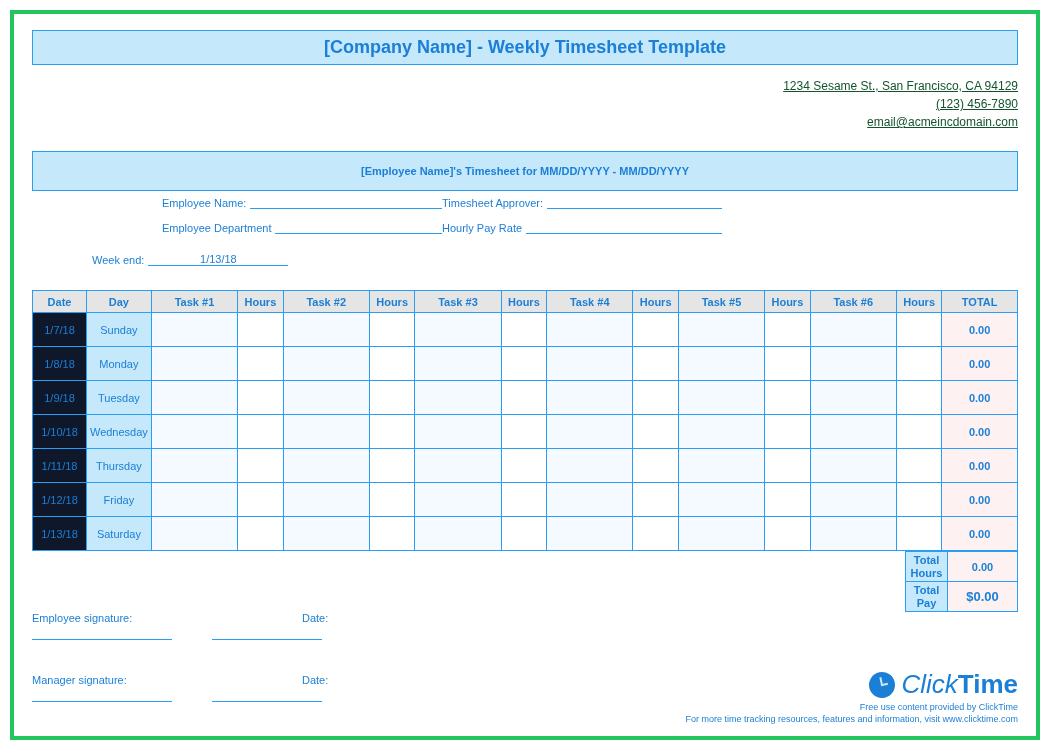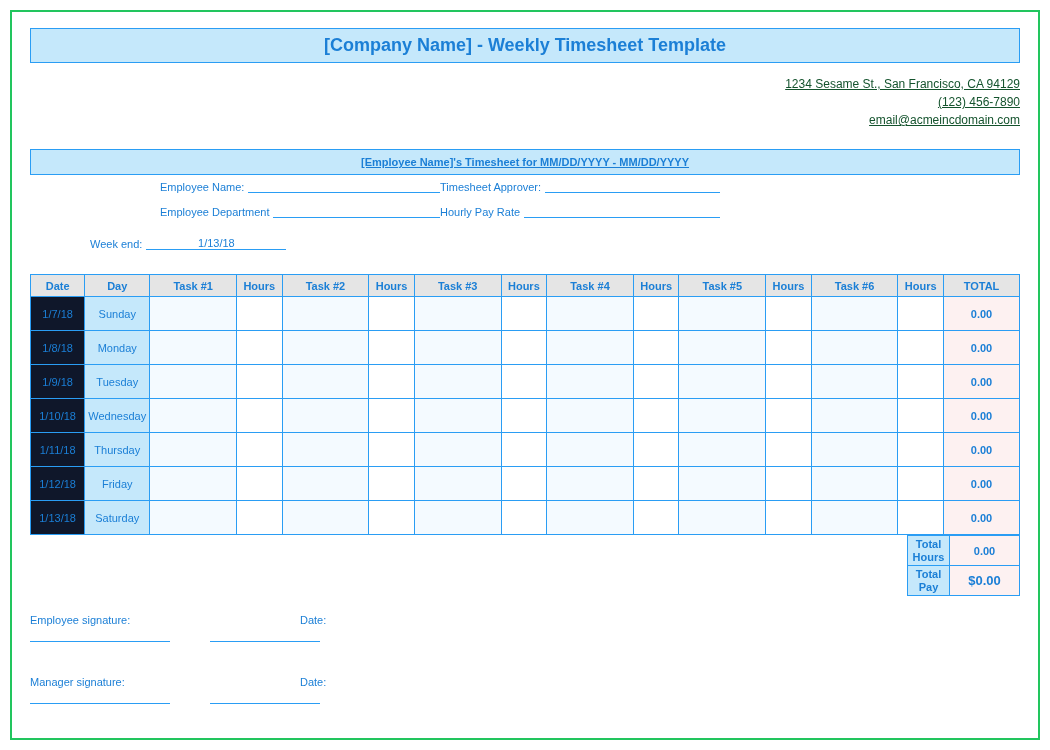--- a/index.html
+++ b/index.html
@@ -4,21 +4,21 @@
 <style>
   * { box-sizing: border-box; margin: 0; padding: 0; }
   body {
     font-family: "Trebuchet MS", Verdana, sans-serif;
     background: #fff;
     width: 1050px;
     height: 750px;
     padding: 10px;
   }
   .outer {
-    border: 2px solid #22c55e;
+    border: 4px solid #22c55e;
     width: 100%;
     height: 100%;
     padding: 16px 18px 10px 18px;
     position: relative;
   }
   .title-bar {
     background: #c5e8fb;
     border: 1px solid #2a9df4;
     text-align: center;
     padding: 6px 0;
@@ -34,23 +34,22 @@
     line-height: 1.5;
     text-decoration: underline;
   }
   .subheader {
     background: #c5e8fb;
     border: 1px solid #2a9df4;
     text-align: center;
     color: #1b7fd6;
     font-size: 11px;
     font-weight: bold;
-    padding: 6px 0;
+    padding: 13px 0;
     margin-top: 20px;
-    text-decoration: underline;
   }
   .meta-row {
     display: flex;
     margin-top: 4px;
     color: #1b7fd6;
     font-size: 11px;
   }
   .meta-left, .meta-right {
     display: flex;
     flex-direction: column;
@@ -408,14 +407,22 @@
     <div class="sig-row">
       <span class="sig-label">Manager signature:</span>
       <span class="date-label" style="margin-left:140px">Date:</span>
     </div>
     <div class="sig-row" style="margin-top:2px">
       <span class="sig-line"></span>
       <span class="date-line"></span>
     </div>
   </div>
 
+  <div class="branding">
+    <div class="brand-logo">
+      <span class="clock-icon"></span>
+      <span class="brand-text"><span>Click</span><b>Time</b></span>
+    </div>
+    <div class="brand-sub">Free use content provided by ClickTime</div>
+    <div class="brand-sub">For more time tracking resources, features and information, visit www.clicktime.com</div>
+  </div>
 
 </div>
 
 </body></html>

